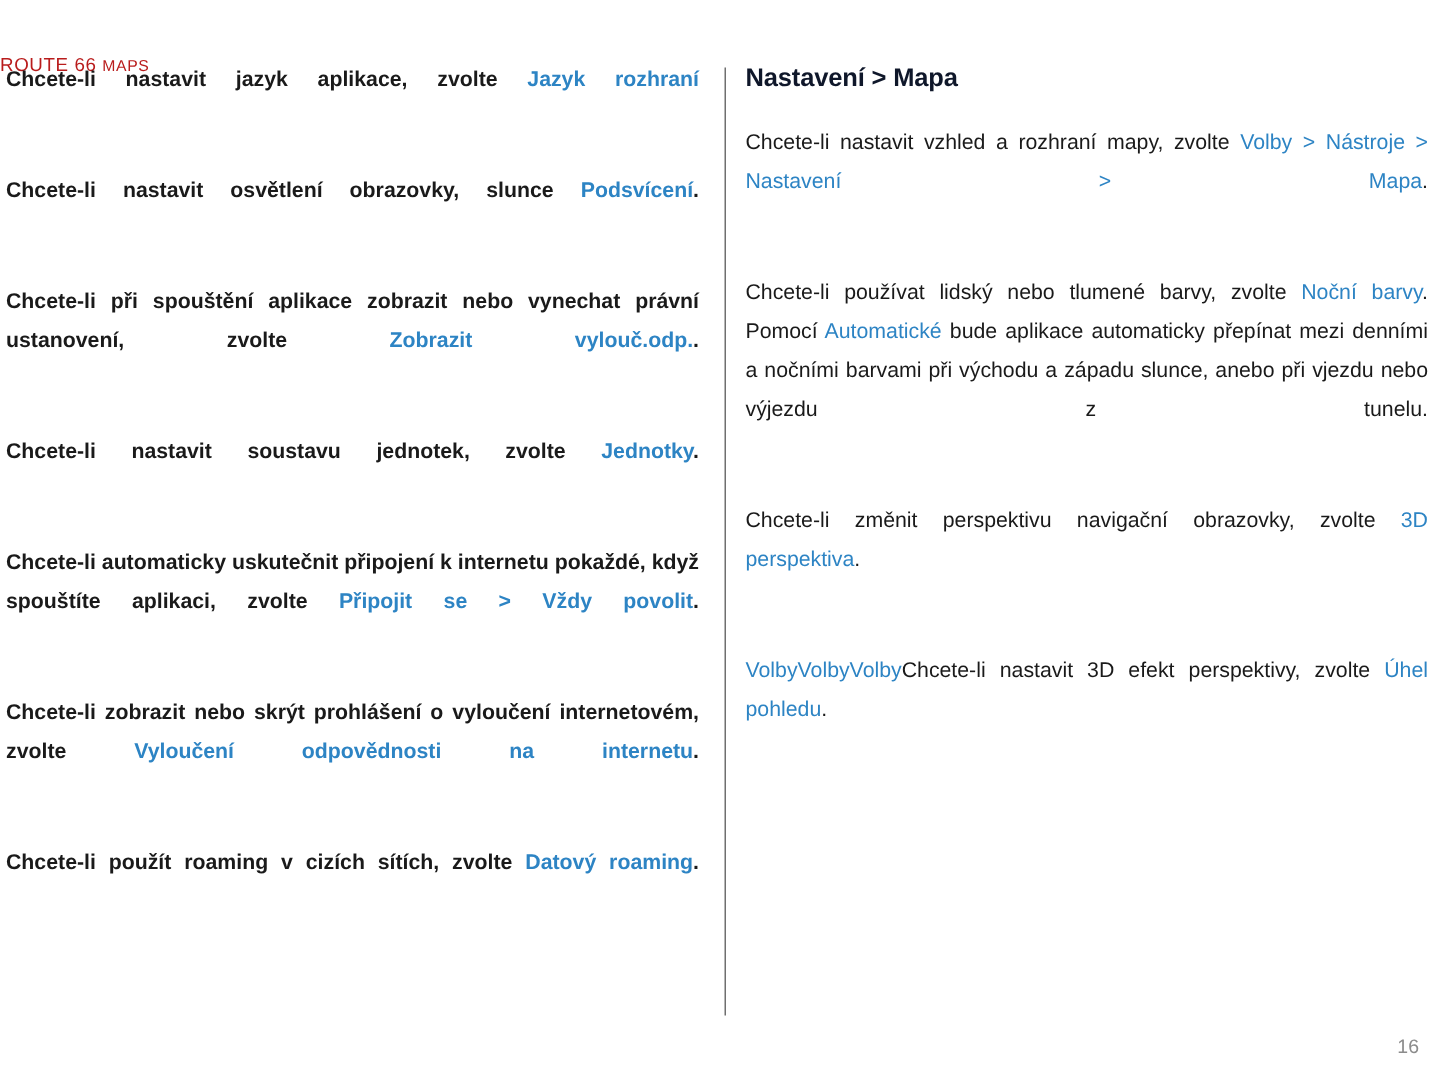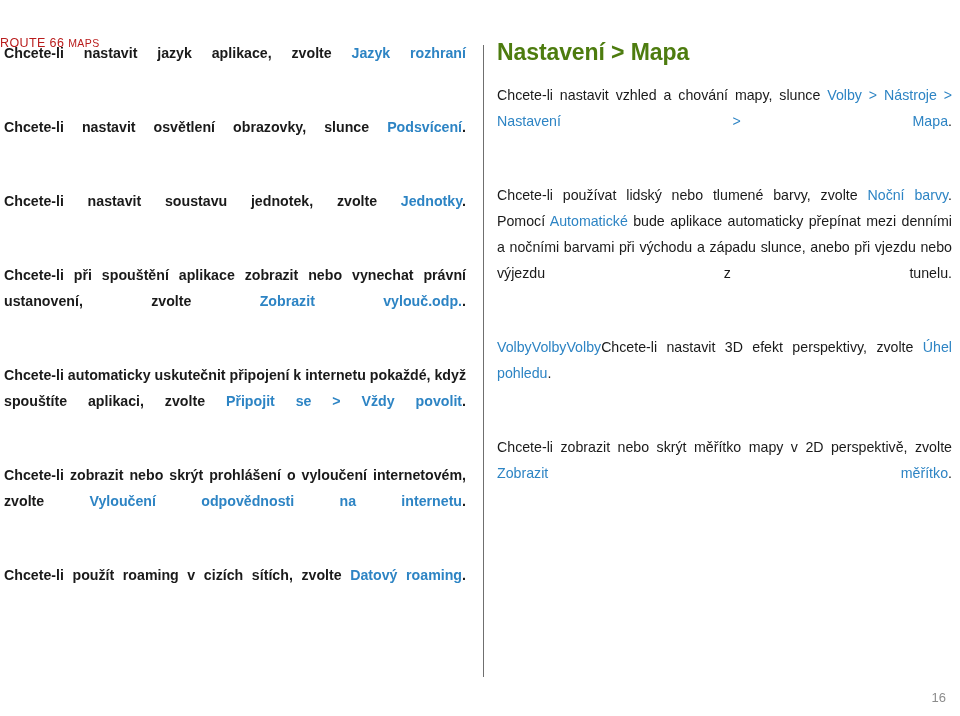--- a/index.html
+++ b/index.html
@@ -64,23 +64,23 @@
     left: 483px;
     top: 5px;
     width: 1px;
     height: 632px;
     background: #6f6f6f;
   }
 
   
   h2.section-heading {
     margin: 0 0 18px 0;
-    font-size: 23px;
+    font-size: 17px;
     font-weight: bold;
-    color: #4d7c0f;
+    color: #0f172a;
     line-height: 24px;
     letter-spacing: -0.1px;
   }
 
   p.para {
     margin: 0 0 22px 0;
     font-size: 14.2px;
     line-height: 26px;
     text-align: justify;
     color: #1a1a1a;
@@ -119,33 +119,33 @@
 </div>
 
 <div class="page">
 
   <div class="column-divider"></div>
 
   <div class="column column-left">
     <div id="left-col-host">
         <p class="para"><span>Chcete-li nastavit jazyk aplikace, zvolte </span><span class="lnk">Jazyk rozhraní</span></p>
         <p class="para"><span>Chcete-li nastavit osvětlení obrazovky, slunce </span><span class="lnk">Podsvícení</span><span>.</span></p>
+        <p class="para"><span>Chcete-li při spouštění aplikace zobrazit nebo vynechat právní ustanovení, zvolte </span><span class="lnk">Zobrazit vylouč.odp.</span><span>.</span></p>
         <p class="para"><span>Chcete-li nastavit soustavu jednotek, zvolte </span><span class="lnk">Jednotky</span><span>.</span></p>
-        <p class="para"><span>Chcete-li při spouštění aplikace zobrazit nebo vynechat právní ustanovení, zvolte </span><span class="lnk">Zobrazit vylouč.odp.</span><span>.</span></p>
         <p class="para"><span>Chcete-li automaticky uskutečnit připojení k internetu pokaždé, když spouštíte aplikaci, zvolte </span><span class="lnk">Připojit se &gt; Vždy povolit</span><span>.</span></p>
         <p class="para"><span>Chcete-li zobrazit nebo skrýt prohlášení o vyloučení internetovém, zvolte </span><span class="lnk">Vyloučení odpovědnosti na internetu</span><span>.</span></p>
         <p class="para"><span>Chcete-li použít roaming v cizích sítích, zvolte </span><span class="lnk">Datový roaming</span><span>.</span></p>
       </div>
   </div>
 
   <div class="column column-right">
     <h2 class="section-heading">Nastavení &gt; Mapa</h2>
     <div id="right-col-host">
-        <p class="para"><span>Chcete-li nastavit vzhled a chování mapy, slunce </span><span class="lnk">Volby &gt; Nástroje &gt; Nastavení &gt; Mapa</span><span>.</span></p>
+        <p class="para"><span>Chcete-li nastavit vzhled a rozhraní mapy, zvolte </span><span class="lnk">Volby &gt; Nástroje &gt; Nastavení &gt; Mapa</span><span>.</span></p>
         <p class="para"><span>Chcete-li používat lidský nebo tlumené barvy, zvolte </span><span class="lnk">Noční barvy</span><span>. Pomocí </span><span class="lnk">Automatické</span><span> bude aplikace automaticky přepínat mezi denními a nočními barvami při východu a západu slunce, anebo při vjezdu nebo výjezdu z tunelu.</span></p>
+        <p class="para"><span>Chcete-li změnit perspektivu navigační obrazovky, zvolte </span><span class="lnk">3D perspektiva</span><span>.</span></p>
         <p class="para"><span class="lnk">VolbyVolbyVolby</span><span>Chcete-li nastavit 3D efekt perspektivy, zvolte </span><span class="lnk">Úhel pohledu</span><span>.</span></p>
-        <p class="para"><span>Chcete-li zobrazit nebo skrýt měřítko mapy v 2D perspektivě, zvolte </span><span class="lnk">Zobrazit měřítko</span><span>.</span></p>
       </div>
   </div>
 
 </div>
 
 <div class="page-number">16</div>
 
 </body></html>

